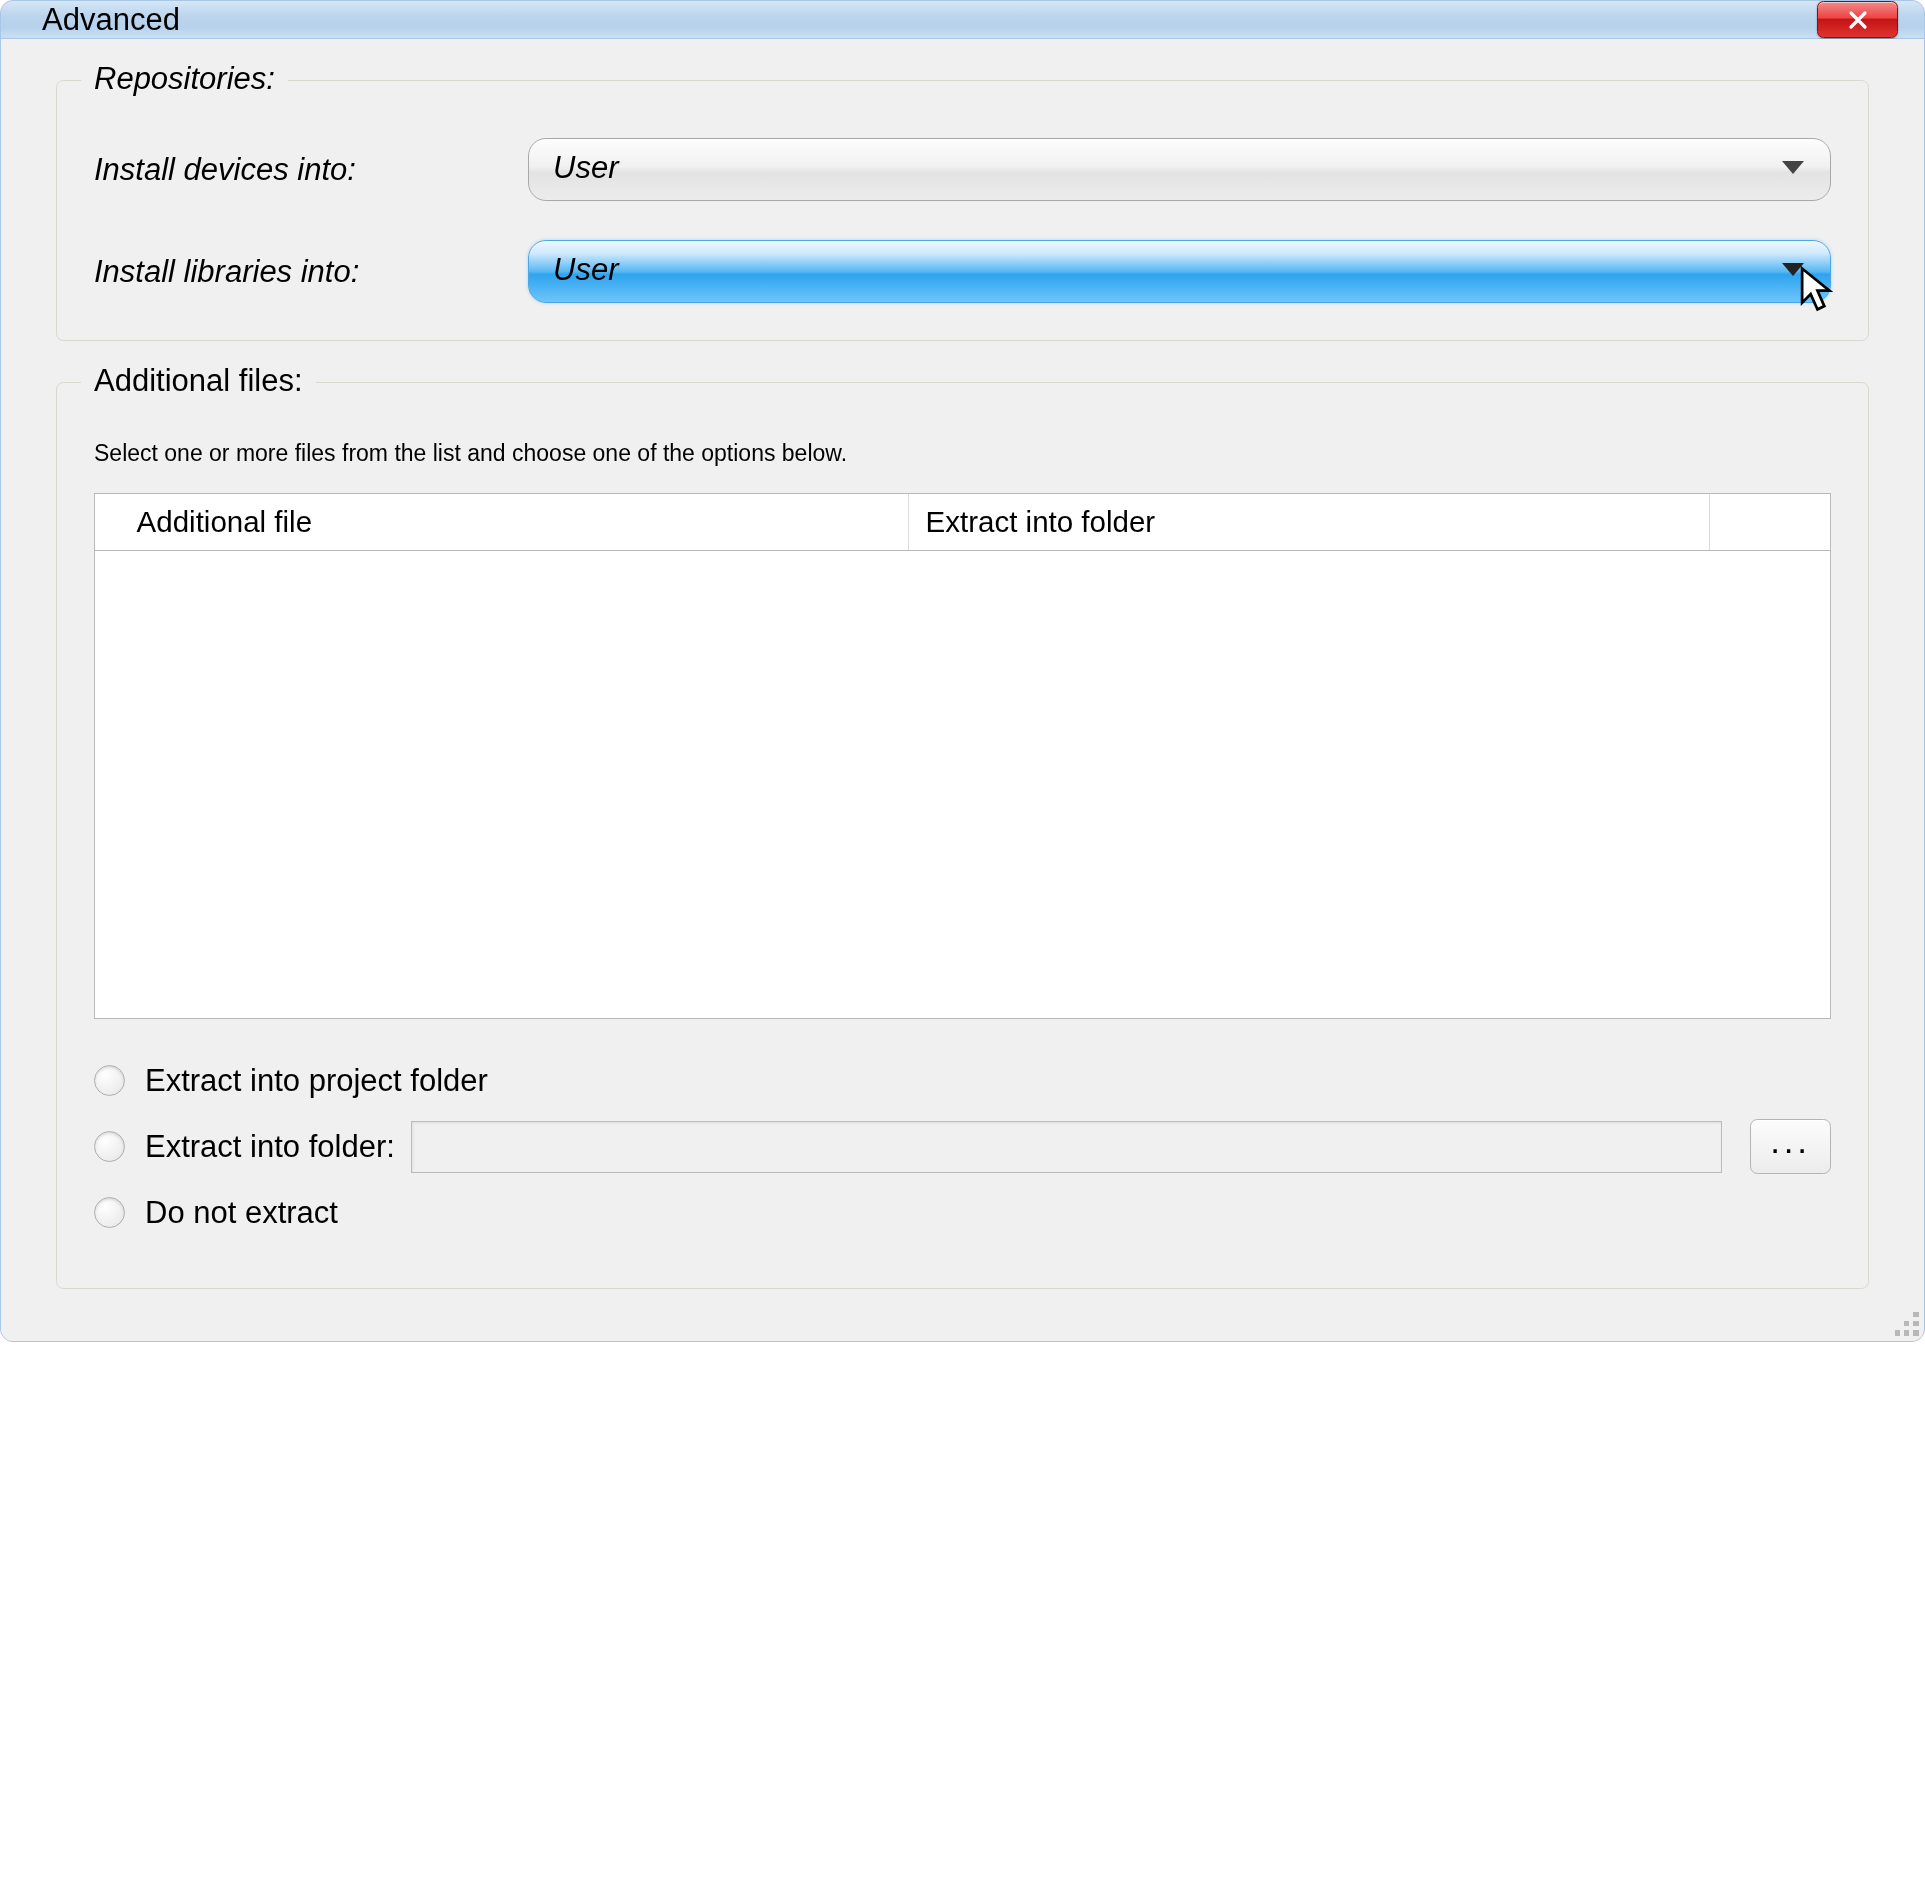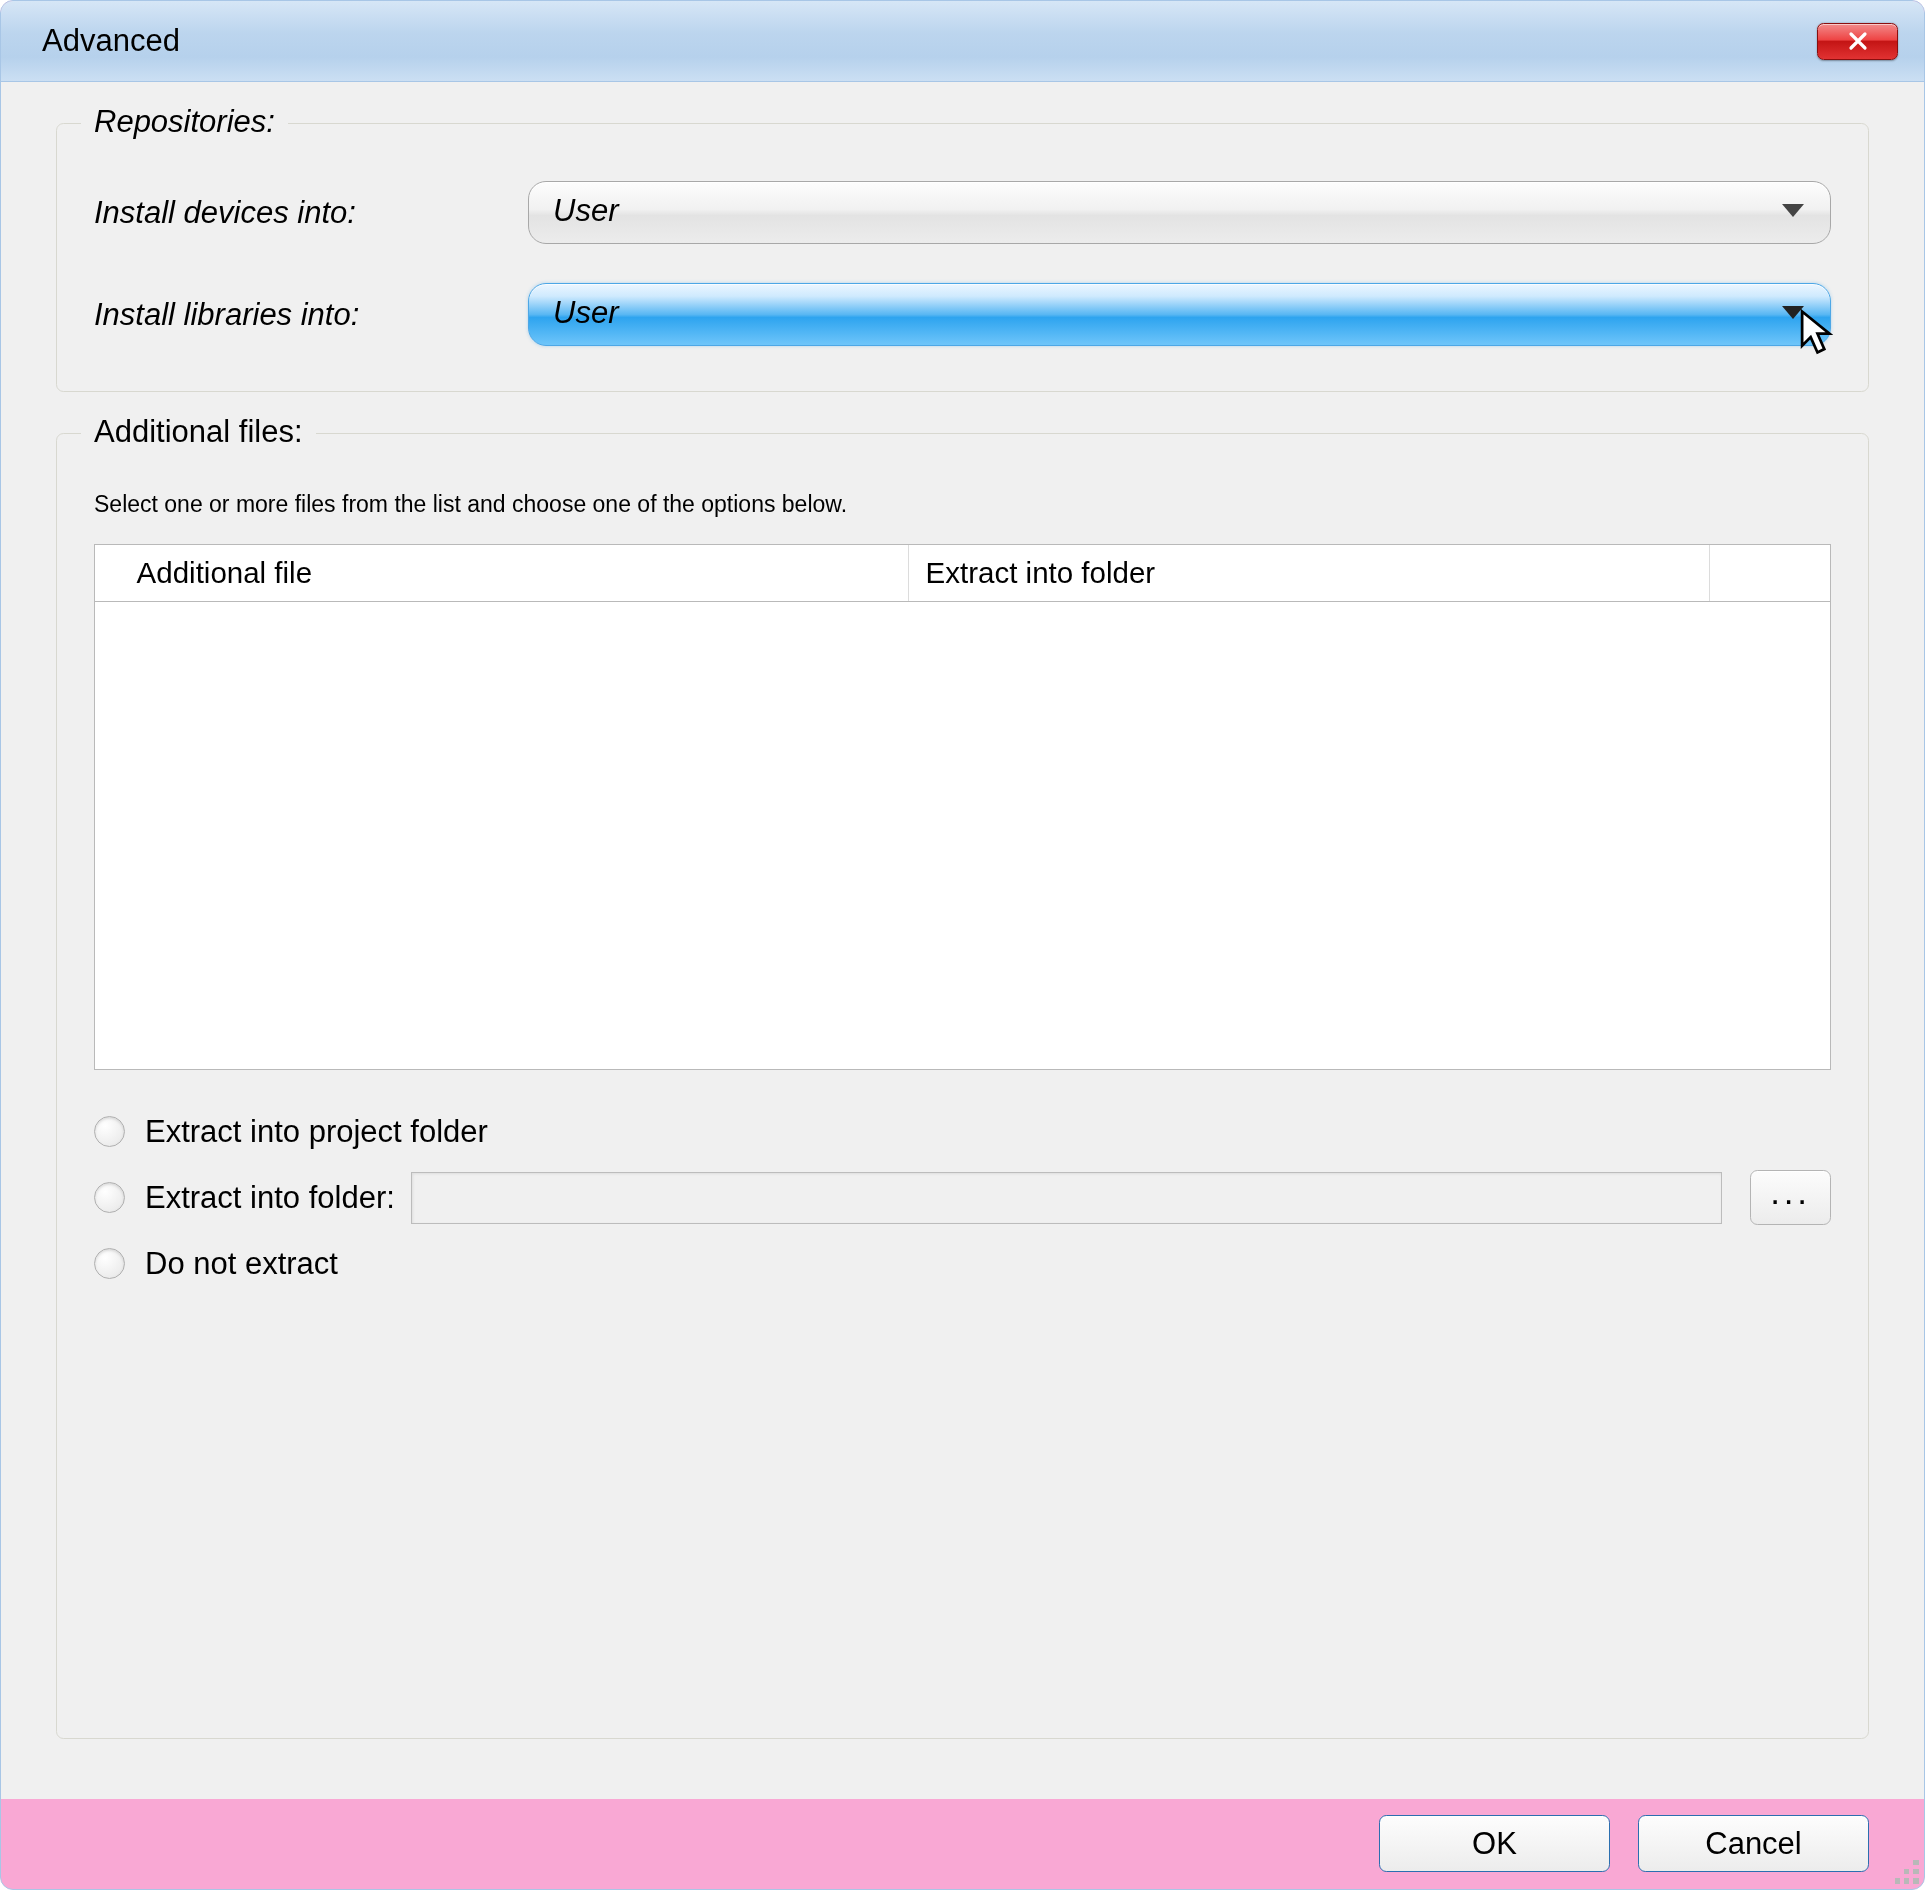--- a/index.html
+++ b/index.html
@@ -6,21 +6,21 @@
   html, body { margin: 0; padding: 0; }
   body {
     font-family: "Segoe UI", Tahoma, Arial, sans-serif;
     font-size: 26px;
     color: #000;
     background: #fff;
   }
 
   .window {
     width: 1925px;
-    height: 1890px;
+    height: 1342px;
     background: #f9a8d4;
     border: 1.8px solid #a8c6e6;
     border-radius: 13px;
     display: flex;
     flex-direction: column;
     position: relative;
     overflow: hidden;
   }
 
   
@@ -77,21 +77,21 @@
     padding: 0 13px;
     font-size: 31px;
   }
 
   
   .repo-row {
     display: flex;
     align-items: center;
     margin-bottom: 39px;
   }
-  .repo-row:last-child { margin-bottom: 8px; }
+  .repo-row:last-child { margin-bottom: 0; }
   .repo-label {
     width: 434px;
     font-size: 31px;
   }
 
   .dropdown {
     flex: 1;
     height: 63px;
     border: 0.9px solid #a8a8a8;
     border-radius: 18px;

